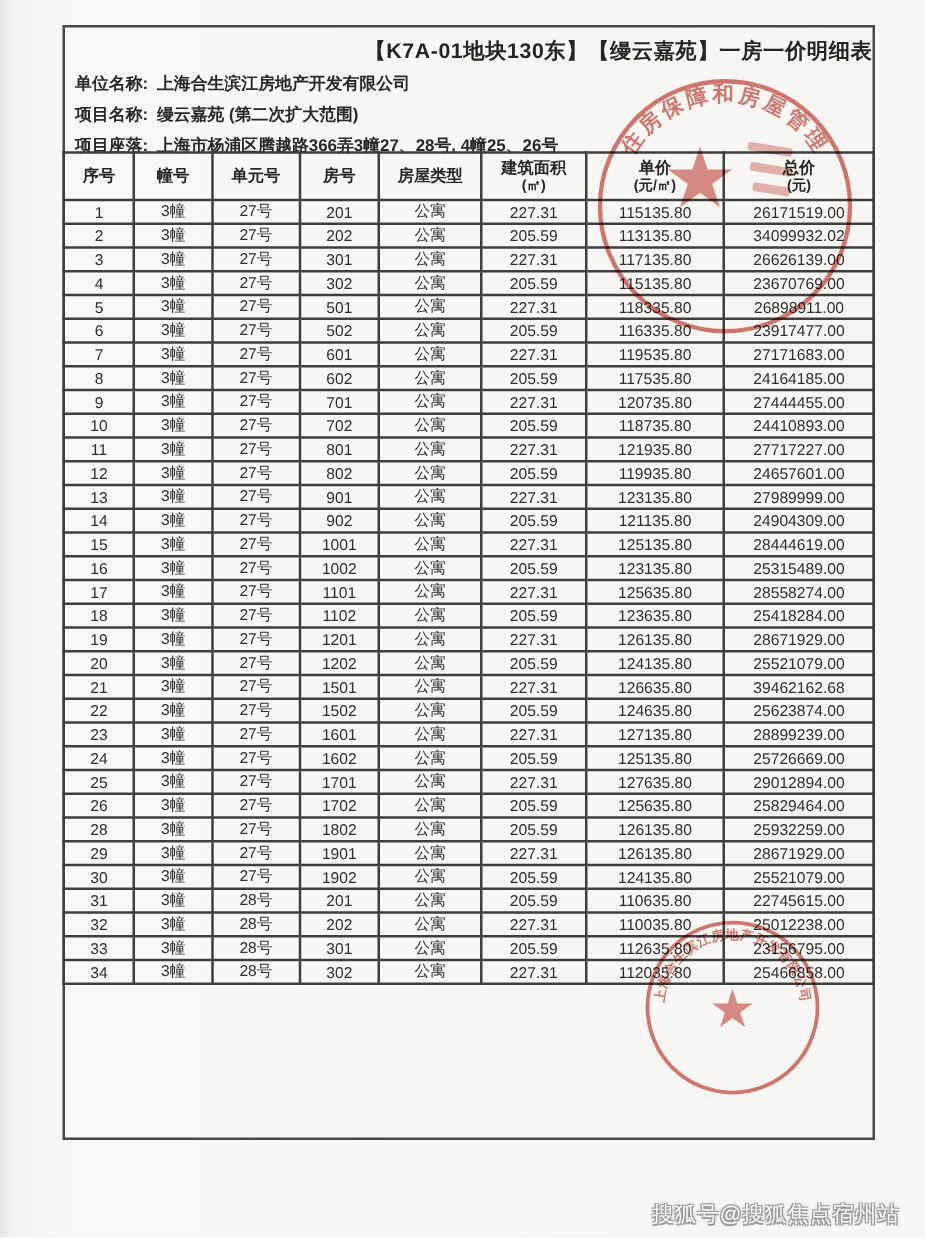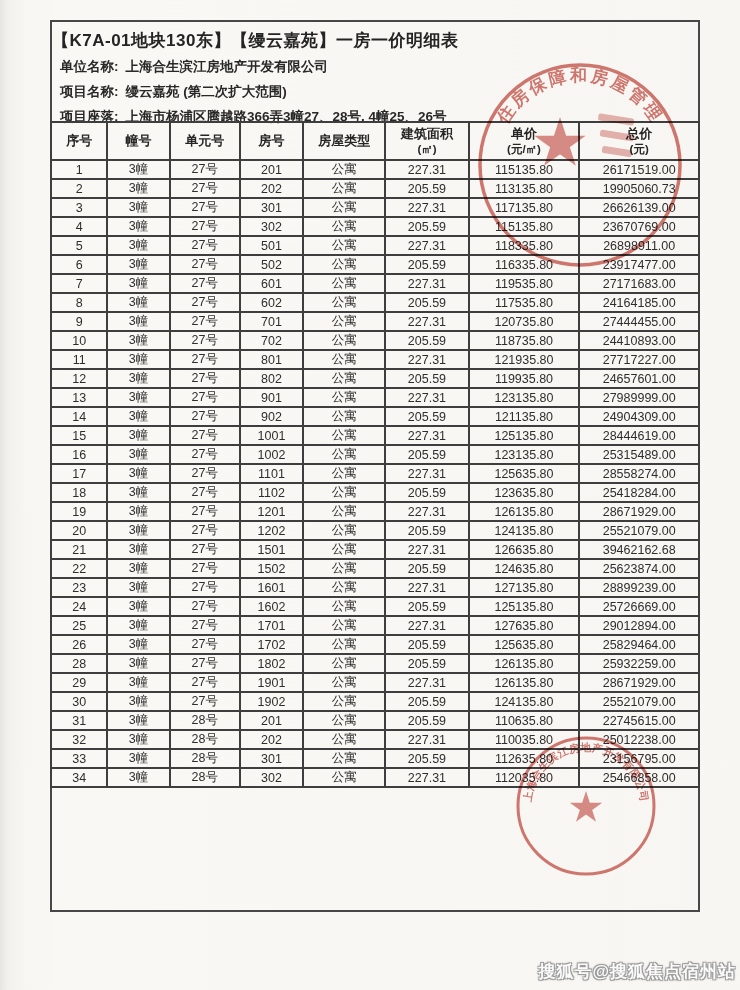--- a/index.html
+++ b/index.html
@@ -14,21 +14,21 @@
     color:#2b2b2b;
   }
   .doc {
     position:absolute; left:50px; top:20px;
     width:650px; height:892px;
     border:2px solid #474747;
     background:transparent;
   }
   .doc-title {
     margin-top:7px;
-    text-align:left;
+    text-align:right;
     font-size:17px; font-weight:bold; color:#242424;
     letter-spacing:.5px;
   }
   .info { position:absolute; left:8px; top:36px; right:8px; }
   .info-line {
     display:flex; gap:7px; align-items:center;
     font-size:13.5px; font-weight:bold; color:#282828;
     margin-bottom:7px; white-space:nowrap;
   }
   table.price {
@@ -45,22 +45,22 @@
   .price thead tr { height:38px; }
   .price td { font-size:12.5px; color:#2e2e2e; }
   .price th .sub { display:block; font-size:11.5px; font-weight:bold; }
   .stamp {
     position:absolute; pointer-events:none;
     color:#c2463d; opacity:.72; mix-blend-mode:multiply;
   }
   .stamp-top    { left:468px; top:60px; }
   .stamp-bottom { left:508px; top:728px; }
   .watermark {
-    position:absolute; right:4px; top:960px;
-    font-size:17px; font-weight:bold; letter-spacing:1px;
+    position:absolute; right:20px; top:960px;
+    font-size:17px; font-weight:normal; letter-spacing:1px;
     color:#fbfbfb;
     text-shadow:-1px -1px 0 #9c9c9c, 1px -1px 0 #9c9c9c,
                 -1px 1px 0 #9c9c9c, 1px 1px 0 #9c9c9c, 0 0 3px #8d8d8d;
     white-space:nowrap;
   }
 </style>
 </head>
 <body>
 
 <div class="page">
@@ -119,21 +119,21 @@
             <td>26171519.00</td>
           </tr>
           <tr>
             <td>2</td>
             <td>3幢</td>
             <td>27号</td>
             <td>202</td>
             <td>公寓</td>
             <td>205.59</td>
             <td>113135.80</td>
-            <td>19905060.73</td>
+            <td>34099932.02</td>
           </tr>
           <tr>
             <td>3</td>
             <td>3幢</td>
             <td>27号</td>
             <td>301</td>
             <td>公寓</td>
             <td>227.31</td>
             <td>117135.80</td>
             <td>26626139.00</td>

